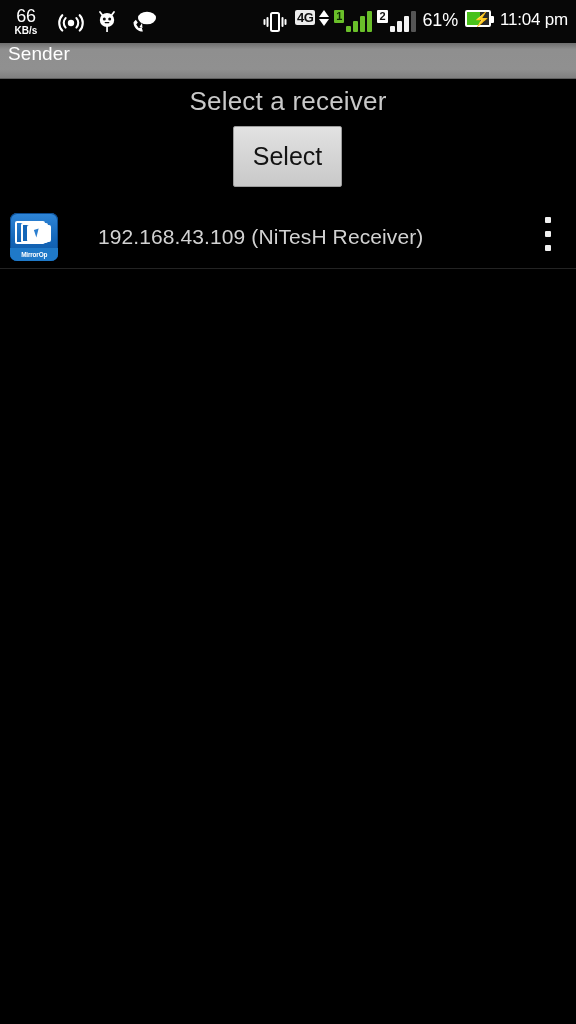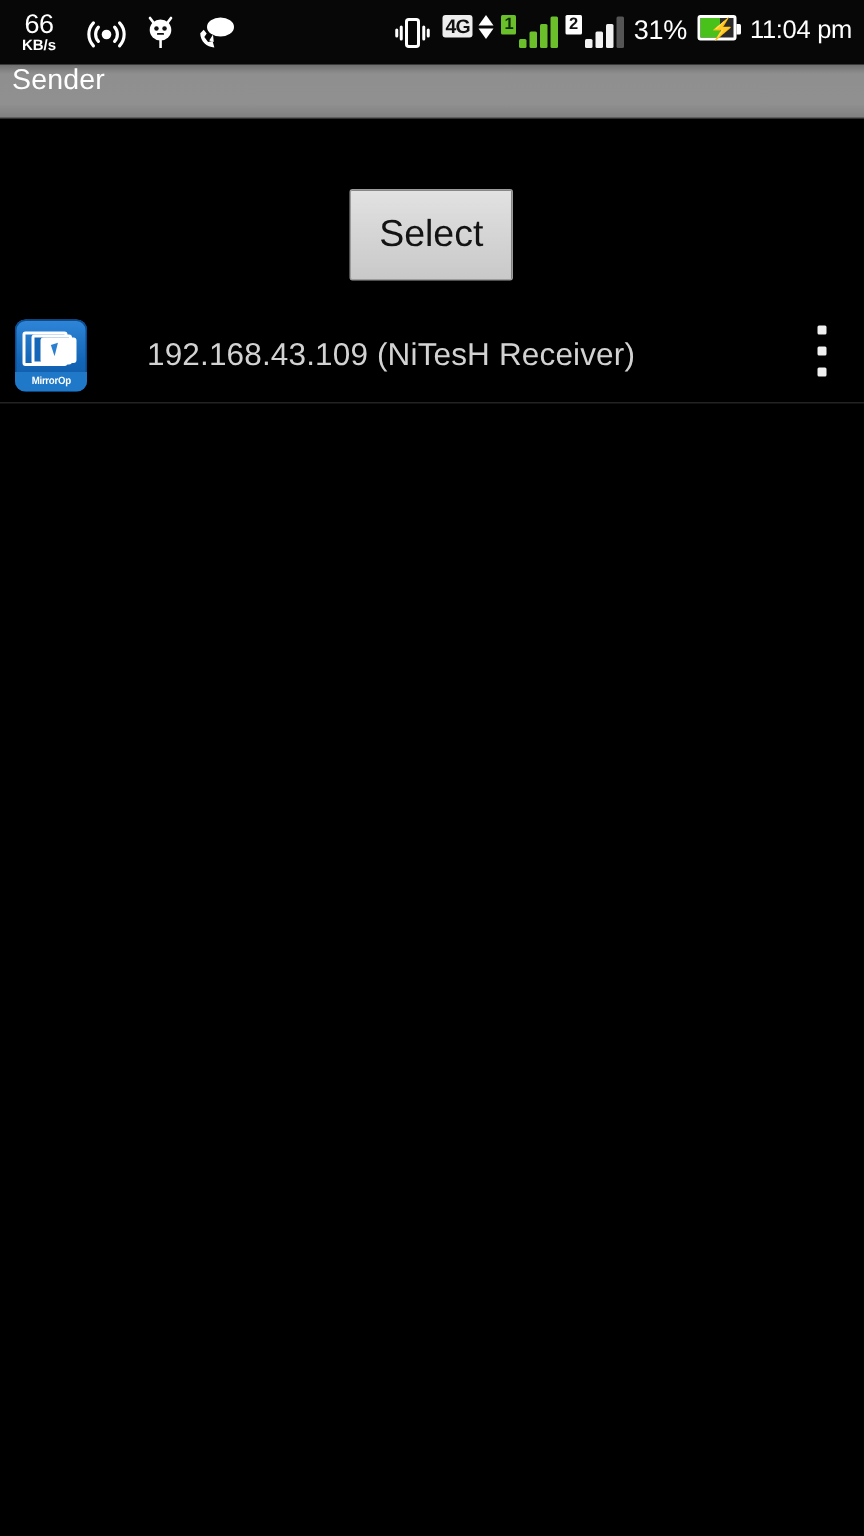--- a/index.html
+++ b/index.html
@@ -401,37 +401,38 @@
       <div class="sim-cluster">
         <span class="sim-badge">2</span>
         <div class="bars white">
           <i class="b1"></i>
           <i class="b2"></i>
           <i class="b3"></i>
           <i class="b4 off"></i>
         </div>
       </div>
 
-      <span class="batt-pct">31%</span>
+      <span class="batt-pct">61%</span>
 
       <div class="battery">
         <div class="fill" style="width:61%"></div>
         <span class="bolt">⚡</span>
       </div>
 
       <span class="clock">11:04 pm</span>
     </div>
   </div>
 
   <div class="title-bar">
     <span class="title">Sender</span>
   </div>
 
   <div class="content">
 
+    <div class="heading">Select a receiver</div>
 
     <div class="search-button">Select</div>
 
     <div class="overflow-menu">
       <span></span>
       <span></span>
       <span></span>
     </div>
 
     <div class="device-list">

